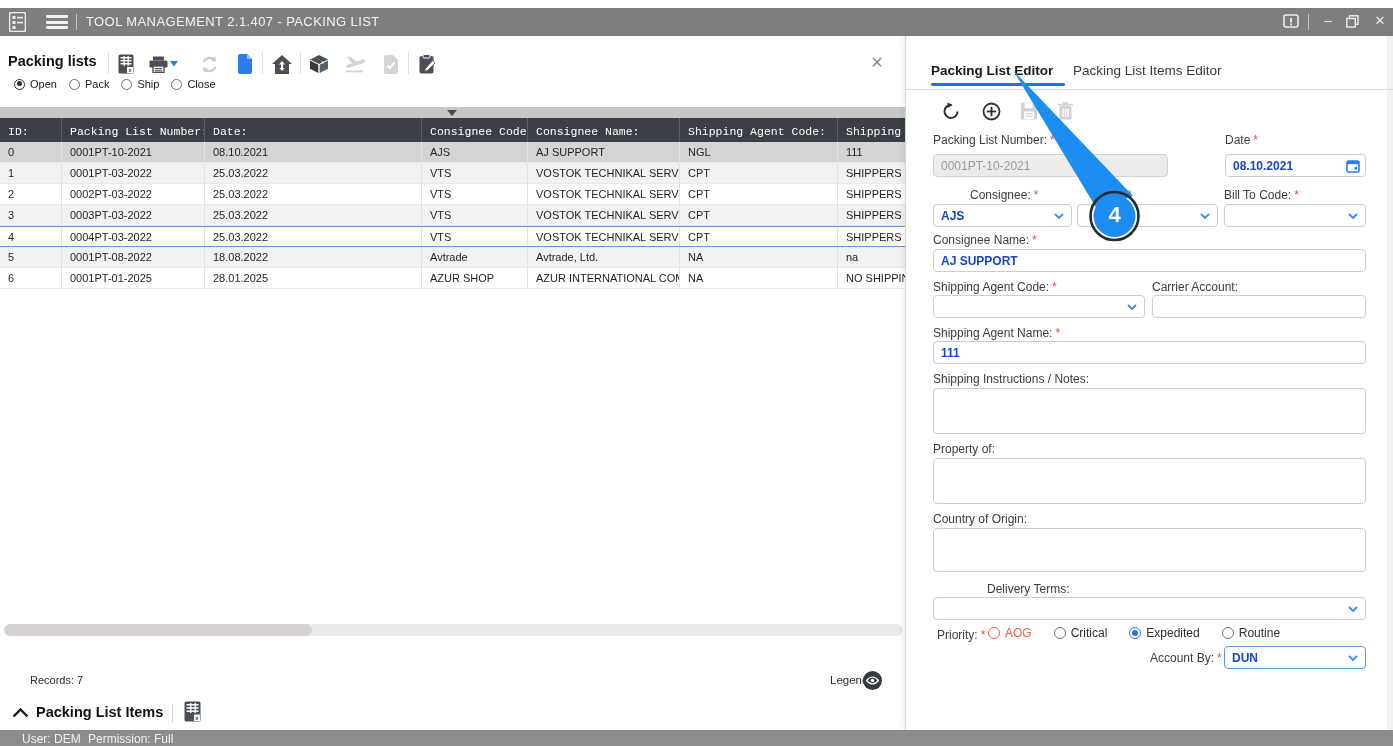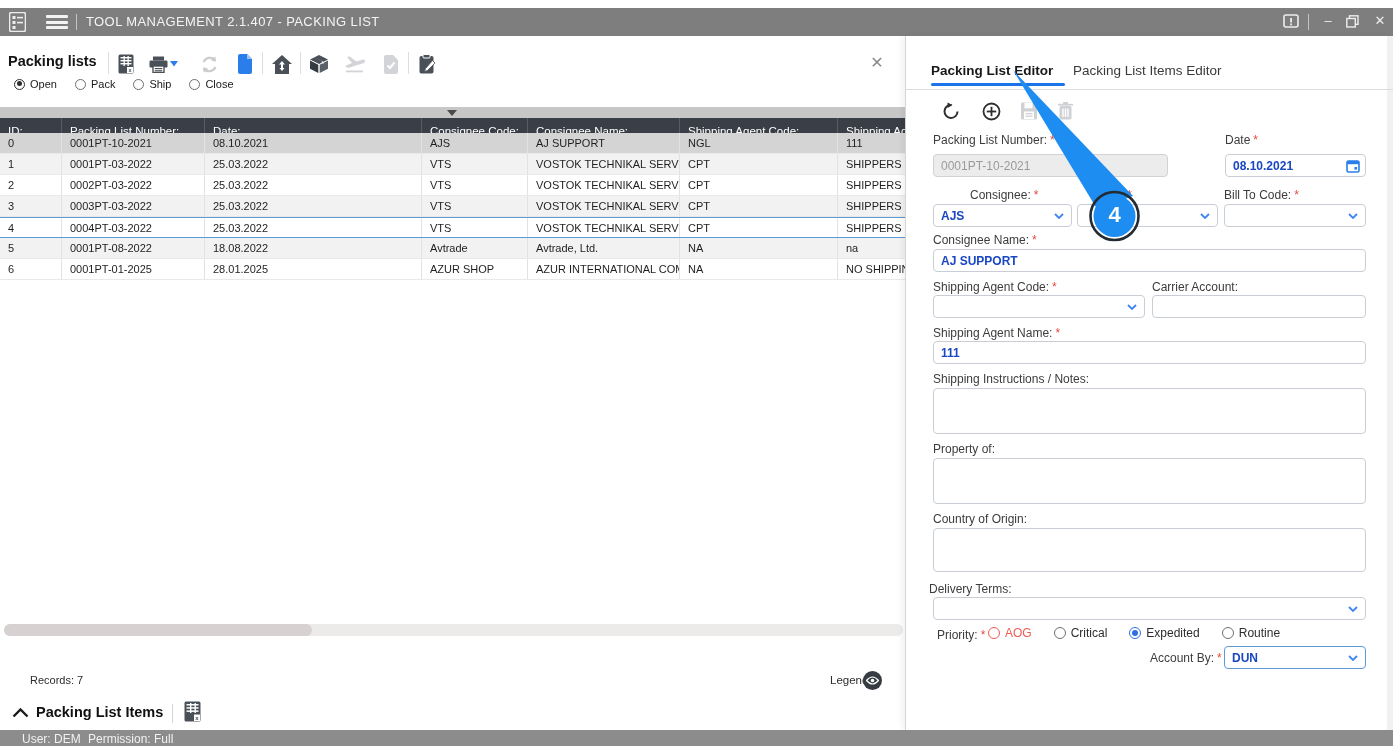--- a/index.html
+++ b/index.html
@@ -14,33 +14,33 @@
   .hamburger span { display:block; height:3px; background:#f2f2f2; margin-bottom:2.5px; border-radius:1px; }
   .tb-divider { position:absolute; top:6px; width:1px; height:16px; background:rgba(255,255,255,.55); }
   .tb-title { position:absolute; left:86px; top:6px; font-size:13px; color:#f4f4f4; letter-spacing:.4px; white-space:nowrap; }
   .winbtn { position:absolute; top:5px; color:#ededed; font-size:13px; width:24px; text-align:center; cursor:pointer; }
 
   
   .lp-heading { position:absolute; left:8px; top:45px; font-size:14.5px; font-weight:bold; color:#141414; }
   .lp-toolbar-div { position:absolute; top:44px; width:1px; height:22px; background:#ddd; }
   .tool-icon { position:absolute; top:44px; width:26px; height:24px; display:flex; align-items:center; justify-content:center; cursor:pointer; }
   .lp-close { position:absolute; left:866px; top:45px; font-size:16px; color:#8a8a8a; cursor:pointer; width:22px; text-align:center; }
-  .radio-row { position:absolute; left:14px; top:70px; display:flex; gap:18px; font-size:11px; color:#1a1a1a; }
+  .radio-row { position:absolute; left:14px; top:70px; display:flex; gap:12px; font-size:11px; color:#1a1a1a; }
   .radio { display:flex; align-items:center; gap:5px; cursor:pointer; }
   .rb { width:11px; height:11px; border-radius:50%; border:1.5px solid #6e6e6e; background:#fff; position:relative; }
   .rb.sel { border-color:#2e2e2e; }
   .rb.sel::after { content:""; position:absolute; left:1.5px; top:1.5px; width:5px; height:5px; border-radius:50%; background:#2e2e2e; }
 
   .splitter { position:absolute; left:0; top:99px; width:905px; height:11px; background:#c7c7c7; cursor:row-resize; }
   .splitter .tri { position:absolute; left:447px; top:3px; width:0; height:0; border-left:5px solid transparent; border-right:5px solid transparent; border-top:6px solid #4a4a4a; }
 
   
   .grid-wrap { position:absolute; left:0; top:110px; width:905px; height:174px; overflow:hidden; }
   .grid { width:1048px; }
-  .hrow { display:flex; height:15px; background:#3a3f47; color:#fff; font-size:11.5px; }
+  .hrow { display:flex; height:24px; background:#3a3f47; color:#fff; font-size:11.5px;font-family:Liberation Mono, monospace; }
   .hcell { line-height:27px; padding-left:8px; border-right:1px solid #575c64; white-space:nowrap; overflow:hidden; }
   .row { display:flex; height:21px; font-size:11px; color:#1f1f1f; background:#fff; border-bottom:1px solid #e9e9e9; cursor:pointer; }
   .row .cell { line-height:20px; padding-left:8px; border-right:1px solid #e2e2e2; white-space:nowrap; overflow:hidden; }
   .row.selected { background:#d4d4d4; }
   .row.alt { background:#f2f2f2; }
   .row.focused { border-top:1px solid #5b9bd5; border-bottom:1px solid #5b9bd5; }
   .c0{width:62px;} .c1{width:143px;} .c2{width:217px;} .c3{width:106px;} .c4{width:152px;} .c5{width:158px;} .c6{width:210px;}
 
   
   .hscroll { position:absolute; left:4px; top:616px; width:899px; height:12px; border-radius:6px; background:#edeaea; }
@@ -429,21 +429,21 @@
 
   <div class="flabel" style="left:933px;top:364px"><span>Shipping Instructions / Notes:</span></div>
   <textarea class="tarea" style="left: 933px; top: 380px; width: 433px; height: 46px;"></textarea>
 
   <div class="flabel" style="left:933px;top:434px"><span>Property of:</span></div>
   <textarea class="tarea" style="left: 933px; top: 450px; width: 433px; height: 46px;"></textarea>
 
   <div class="flabel" style="left:933px;top:504px"><span>Country of Origin:</span></div>
   <textarea class="tarea" style="left: 933px; top: 520px; width: 433px; height: 44px;"></textarea>
 
-  <div class="flabel" style="left:929px;top:574px"><span>Delivery Terms:</span></div>
+  <div class="flabel" style="left:987px;top:574px"><span>Delivery Terms:</span></div>
   <div class="dd" style="left:933px;top:589px;width:433px">
     <span class="val"></span>
     <svg width="10" height="6" viewBox="0 0 10 6">
         <path d="M1 1 L5 5 L9 1" fill="none" stroke="#3f86f2" stroke-width="1.8"></path>
       </svg>
   </div>
 
   <div class="flabel" style="left:937px;top:620px"><span>Priority:</span><span class="req">*</span></div>
   <div style="position:absolute;left:988px;top:618px;display:flex;gap:22px">
     <label class="prio red">

